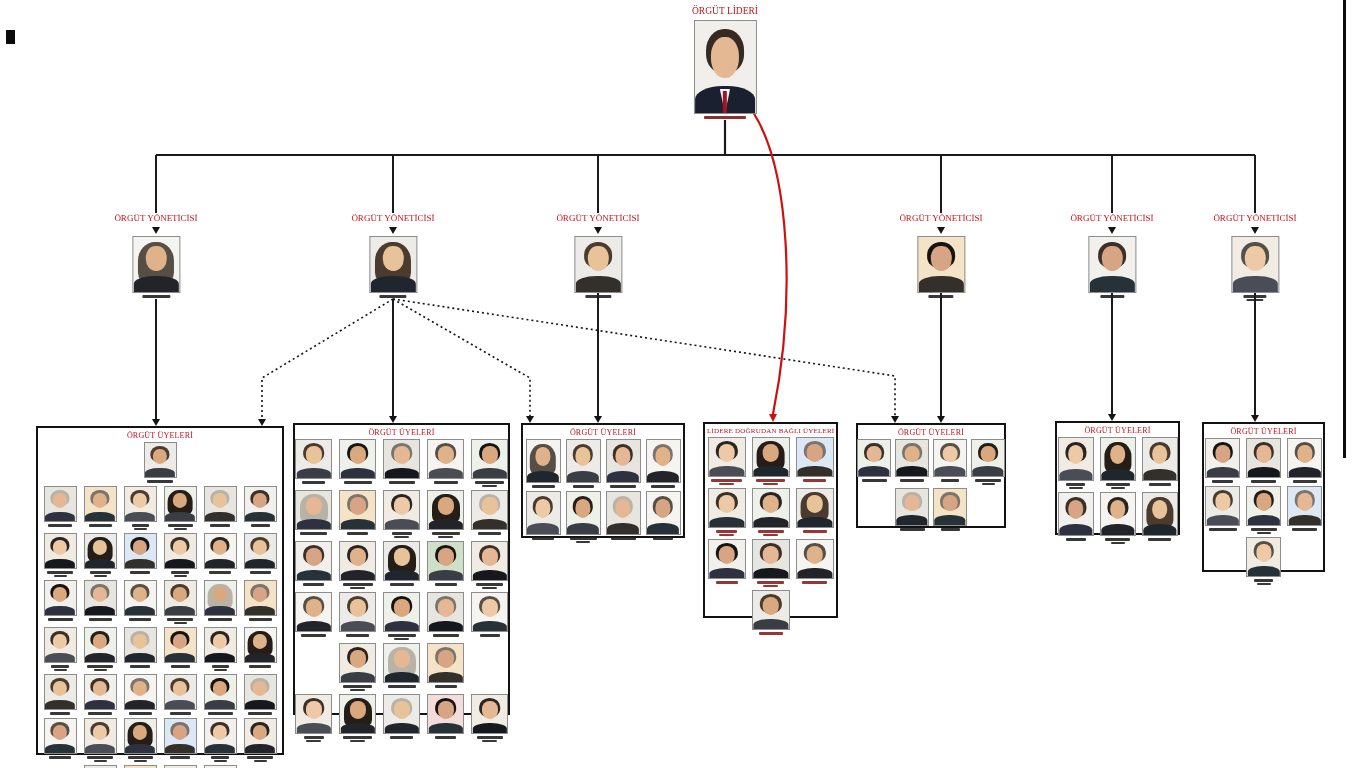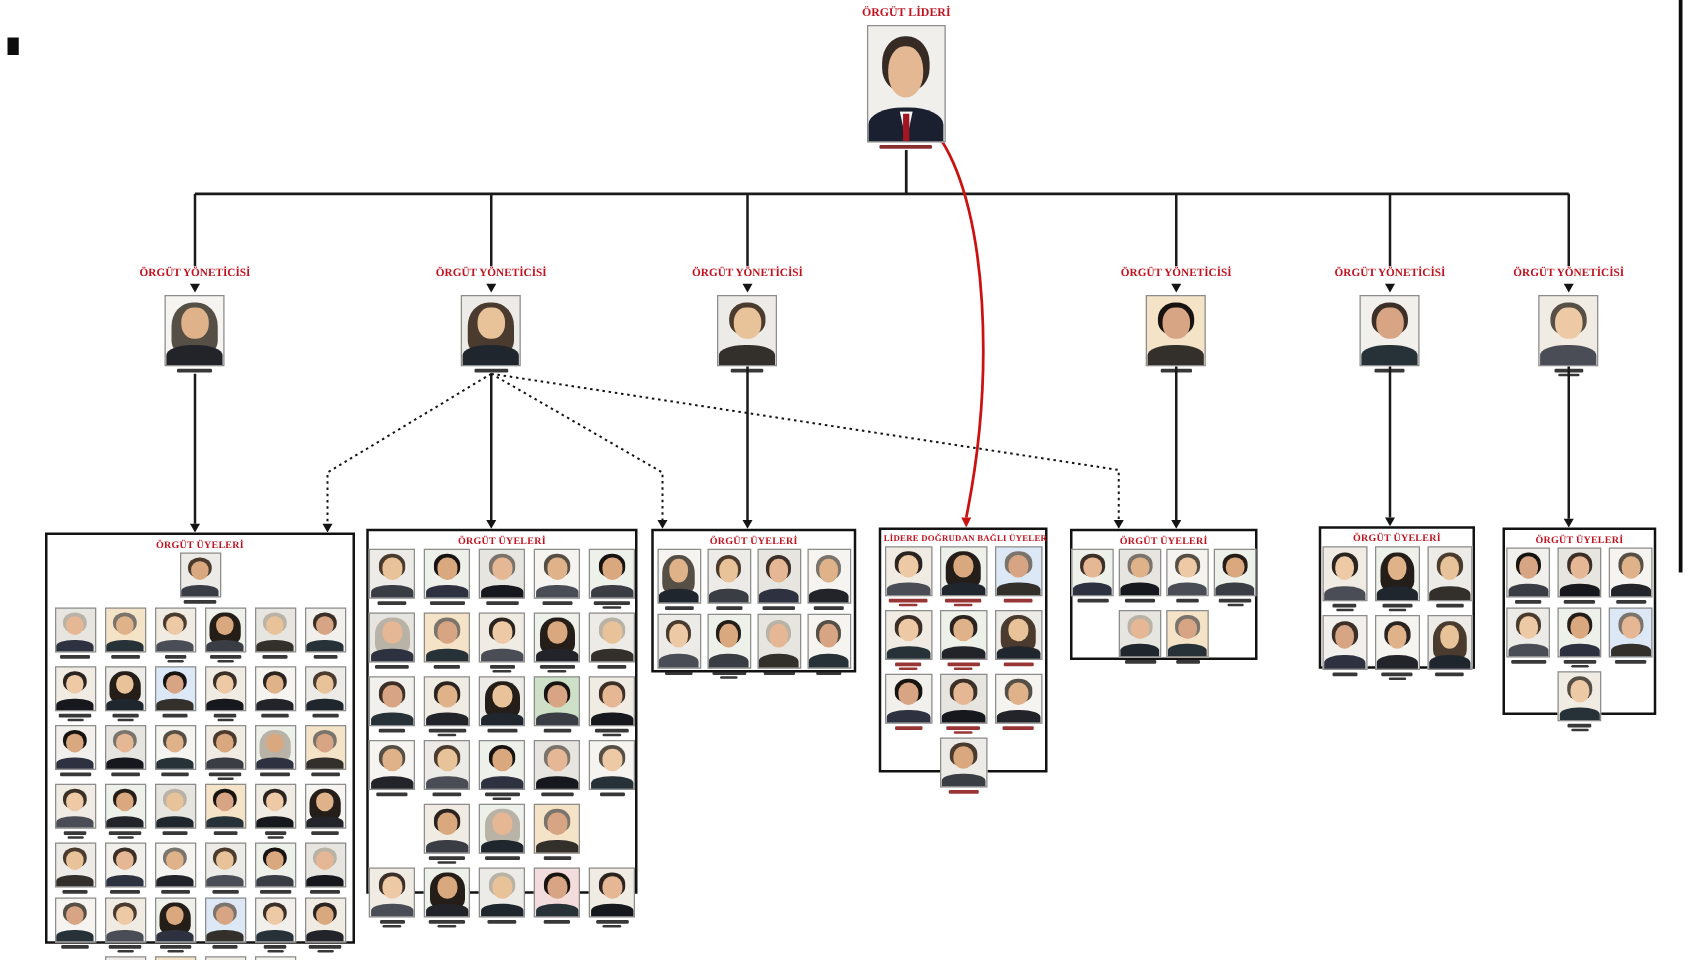--- a/index.html
+++ b/index.html
@@ -1,20 +1,20 @@
 <!DOCTYPE html>
 <html><head>
 <meta charset="utf-8">
 <style>
   html,body{margin:0;padding:0;background:#fff;}
   .canvas{position:relative;width:1366px;height:768px;background:#ffffff;overflow:hidden;
           font-family:"Liberation Serif",serif;}
   svg.connectors{position:absolute;left:0;top:0;z-index:1;}
   
-  .red-label{color:#c1121f;font-weight:bold;white-space:nowrap;text-align:center;}
+  .red-label{color:#c1121f;font-weight:normal;white-space:nowrap;text-align:center;}
   
   .pnode{position:absolute;display:flex;flex-direction:column;align-items:center;
          transform:translateX(-50%);z-index:2;}
   .pnode .gap{height:13px;}
   
   .photo{position:relative;overflow:hidden;border:1px solid #8d8d8d;background:var(--bg,#efeeea);}
   .photo i{display:block;position:absolute;}
   .photo .hair{left:50%;top:9%;transform:translateX(-50%);width:62%;height:48%;
                background:var(--hair,#2b2420);border-radius:48% 48% 42% 42%;}
   .photo .hair.fem{width:80%;height:74%;border-radius:46% 46% 26% 26%;}
@@ -817,21 +817,21 @@
             <div class="photo" style="width: 33px; height: 42px; --bg: #f5f4f0; --skin: #d8a584; --hair: #564f46; --suit: #263238;">
               <i class="hair"></i>
               <i class="head"></i>
               <i class="body"></i>
             </div>
             <div class="smudge" style="width: 20px;"></div>
           </div>
         </div>
       </div>
       <div class="mbox" style="left: 703px; top: 422px; width: 135px; height: 196px;">
-        <div class="red-label title" style="font-size: 7px;">LİDERE DOĞRUDAN BAĞLI ÜYELER</div>
+        <div class="red-label title" style="font-size: 7px;">LİDERE DOĞRUDAN BAĞLI ÜYELERİ</div>
         <div class="mrow" style="gap: 6px;">
           <div class="cell">
             <div class="photo" style="width: 36px; height: 38px; --bg: #f0ece4; --skin: #edcaa5; --hair: #2a2320; --suit: #4a4d55;">
               <i class="hair"></i>
               <i class="head"></i>
               <i class="body"></i>
             </div>
             <div class="smudge" style="width: 31px; background: rgb(138, 26, 26);"></div>
             <div class="smudge l2" style="width: 15px; background: rgb(138, 26, 26);"></div>
           </div>

